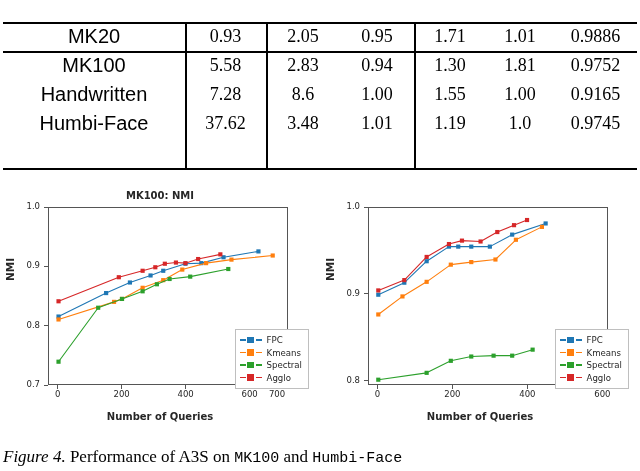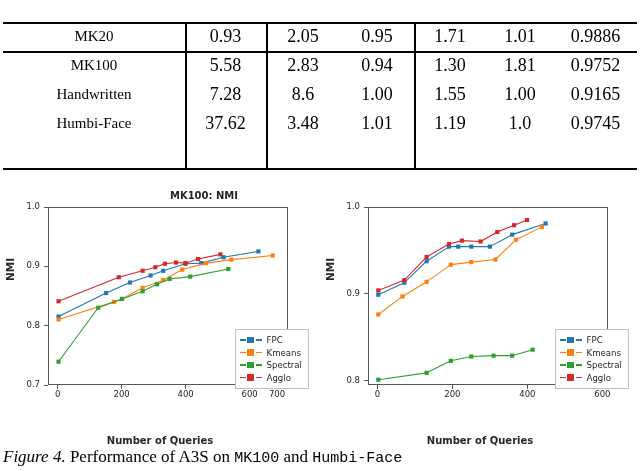--- a/index.html
+++ b/index.html
@@ -34,47 +34,47 @@
   .rule-bot{height:2px;background:#000;width:634px;position:absolute;left:3px;top:168px;}
 
   .vline{position:absolute;width:1.5px;background:#000;top:23px;height:145px;}
   .v1{left:185px;}
   .v2{left:266px;}
   .v3{left:414px;}
 
   .hdr-row td{height:28px;vertical-align:middle;text-align:center;}
   .body-row td{height:29px;vertical-align:middle;text-align:center;}
 
-  .mono{font-family:Liberation Serif, serif;font-size:15px;letter-spacing:0px;}
+  .mono{font-family:Liberation Sans, sans-serif;font-size:20px;letter-spacing:0px;}
   .sub{font-size:11.5px;vertical-align:sub;}
   .ital{font-style:italic;}
   .ups{font-family:"Liberation Serif", serif;font-size:19px;}
 
   
   .figs{position:absolute;left:0;top:186px;width:640px;height:248px;}
   .fig{position:absolute;top:0;width:320px;height:248px;}
   .fig-l{left:0;}
   .fig-r{left:320px;}
 
   .fig-title{
     position:absolute;top:4px;left:0;width:320px;text-align:center;
-    font-family:"DejaVu Sans", sans-serif;font-size:10px;font-weight:bold;color:#262626;padding-left:44px;
+    font-family:"DejaVu Sans", sans-serif;font-size:10px;font-weight:bold;color:#262626;
   }
   .plot{
     position:absolute;left:48px;top:21px;width:240px;height:178px;
     border:1.1px solid #555;box-sizing:border-box;background:#fff;
   }
   .ylab{
     position:absolute;left:4px;top:95px;
     font-family:"DejaVu Sans", sans-serif;font-size:10.5px;font-weight:bold;color:#262626;
     transform:rotate(-90deg);transform-origin:left top;
   }
   .xlab{
     position:absolute;top:225px;left:0;width:320px;text-align:center;
-    font-family:"DejaVu Sans", sans-serif;font-size:10px;font-weight:bold;color:#262626;margin-top:24px;
+    font-family:"DejaVu Sans", sans-serif;font-size:10px;font-weight:bold;color:#262626;
   }
   .ytick{
     position:absolute;
     font-family:"DejaVu Sans", sans-serif;font-size:8.5px;color:#262626;
     text-align:right;width:30px;
   }
   .ytickmark{position:absolute;width:4px;height:1.1px;background:#555;left:44px;}
   .xtick{
     position:absolute;top:203px;
     font-family:"DejaVu Sans", sans-serif;font-size:8.5px;color:#262626;

